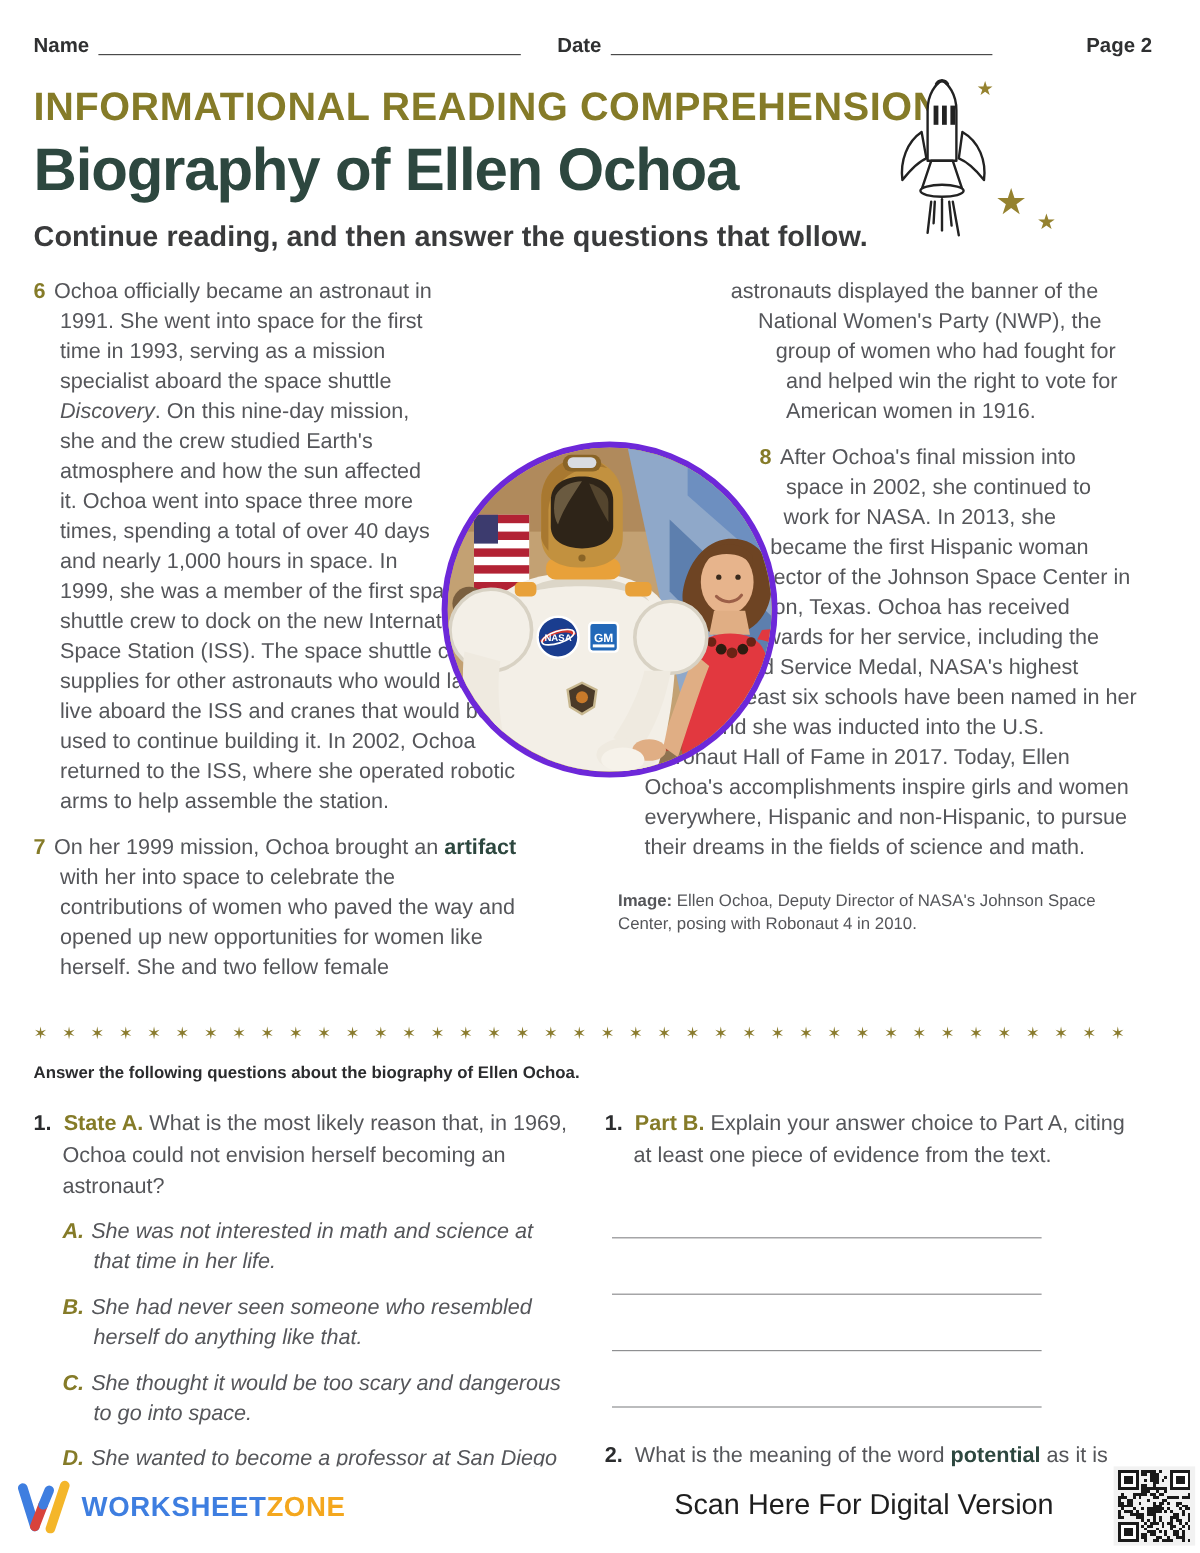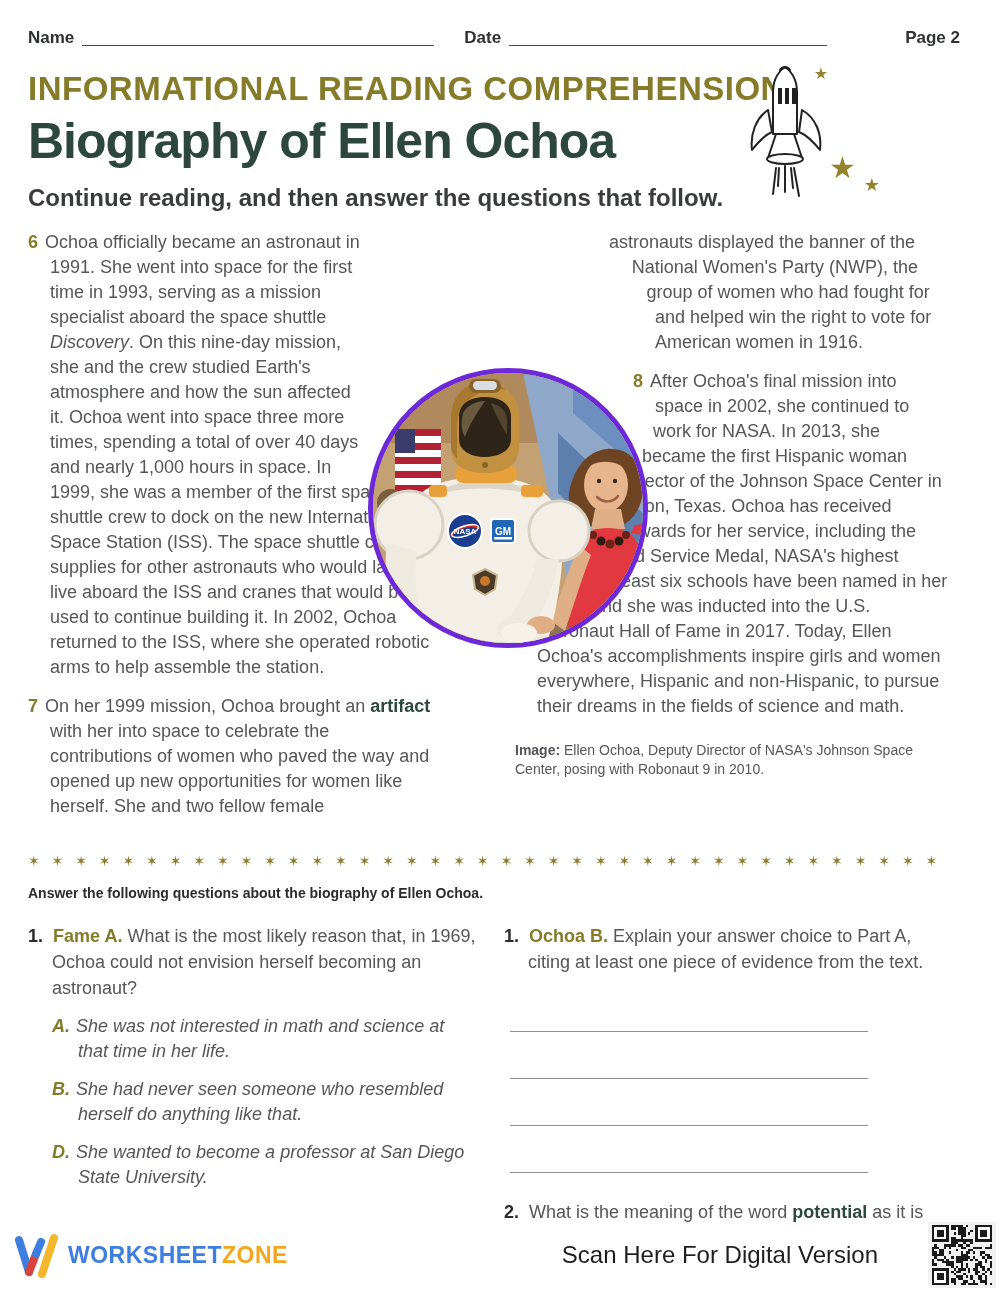--- a/index.html
+++ b/index.html
@@ -140,21 +140,21 @@
     <div class="col-gap"></div>
     <div class="col col-right">
       <div class="spacer-right"></div>
       <p class="para">
         <span>astronauts displayed the banner of the National Women's Party (NWP), the group of women who had fought for and helped win the right to vote for American women in 1916.</span>
       </p>
       <p class="para">
         <span class="pnum">8</span><span>After Ochoa's final mission into space in 2002, she continued to work for NASA. In 2013, she became the first Hispanic woman director of the Johnson Space Center in Houston, Texas. Ochoa has received numerous awards for her service, including the Distinguished Service Medal, NASA's highest award. At least six schools have been named in her honor, and she was inducted into the U.S. Astronaut Hall of Fame in 2017. Today, Ellen Ochoa's accomplishments inspire girls and women everywhere, Hispanic and non-Hispanic, to pursue their dreams in the fields of science and math.</span>
       </p>
       <p class="caption">
-        <b>Image:</b><span> Ellen Ochoa, Deputy Director of NASA's Johnson Space Center, posing with Robonaut 9 in 2010.</span>
+        <b>Image:</b><span> Ellen Ochoa, Deputy Director of NASA's Johnson Space Center, posing with Robonaut 4 in 2010.</span>
       </p>
     </div>
 
     <div class="photo">
       <svg width="280" height="280" viewBox="0 0 280 280">
 
         <rect x="0" y="0" width="280" height="280" fill="#c3a173"></rect>
         <rect x="0" y="0" width="280" height="70" fill="#b08a5c"></rect>
         <polygon points="150,0 280,0 280,280 210,280" fill="#8fa8c9"></polygon>
         <polygon points="185,60 280,150 280,215 185,120" fill="#5d7fae"></polygon>
@@ -252,40 +252,43 @@
 
   <div class="divider">✶ ✶ ✶ ✶ ✶ ✶ ✶ ✶ ✶ ✶ ✶ ✶ ✶ ✶ ✶ ✶ ✶ ✶ ✶ ✶ ✶ ✶ ✶ ✶ ✶ ✶ ✶ ✶ ✶ ✶ ✶ ✶ ✶ ✶ ✶ ✶ ✶ ✶ ✶ ✶ ✶ ✶ ✶ ✶ ✶ ✶ ✶ ✶ ✶ ✶ ✶ ✶ ✶ ✶ ✶ ✶ ✶ ✶</div>
 
   <div class="q-heading">Answer the following questions about the biography of Ellen Ochoa.</div>
 
   <div class="questions">
 
     <div class="q-col-left">
       <div class="q-stem">
         <span class="q-num">1.</span>
-        <span class="q-part">Fame A.</span>
+        <span class="q-part">State A.</span>
         <span>What is the most likely reason that, in 1969, Ochoa could not envision herself becoming an astronaut?</span>
       </div>
       <div class="choice">
         <span class="letter">A.</span><span>She was not interested in math and science at that time in her life.</span>
       </div>
       <div class="choice">
         <span class="letter">B.</span><span>She had never seen someone who resembled herself do anything like that.</span>
+      </div>
+      <div class="choice">
+        <span class="letter">C.</span><span>She thought it would be too scary and dangerous to go into space.</span>
       </div>
       <div class="choice">
         <span class="letter">D.</span><span>She wanted to become a professor at San Diego State University.</span>
       </div>
     </div>
 
     <div class="q-col-gap"></div>
 
     <div class="q-col-right">
       <div class="q-stem">
         <span class="q-num">1.</span>
-        <span class="q-part">Ochoa B.</span>
+        <span class="q-part">Part B.</span>
         <span>Explain your answer choice to Part A, citing at least one piece of evidence from the text.</span>
       </div>
       <div class="answer-lines">
         <div class="answer-line"></div>
         <div class="answer-line"></div>
         <div class="answer-line"></div>
         <div class="answer-line"></div>
       </div>
 
       <div class="q2-block">

